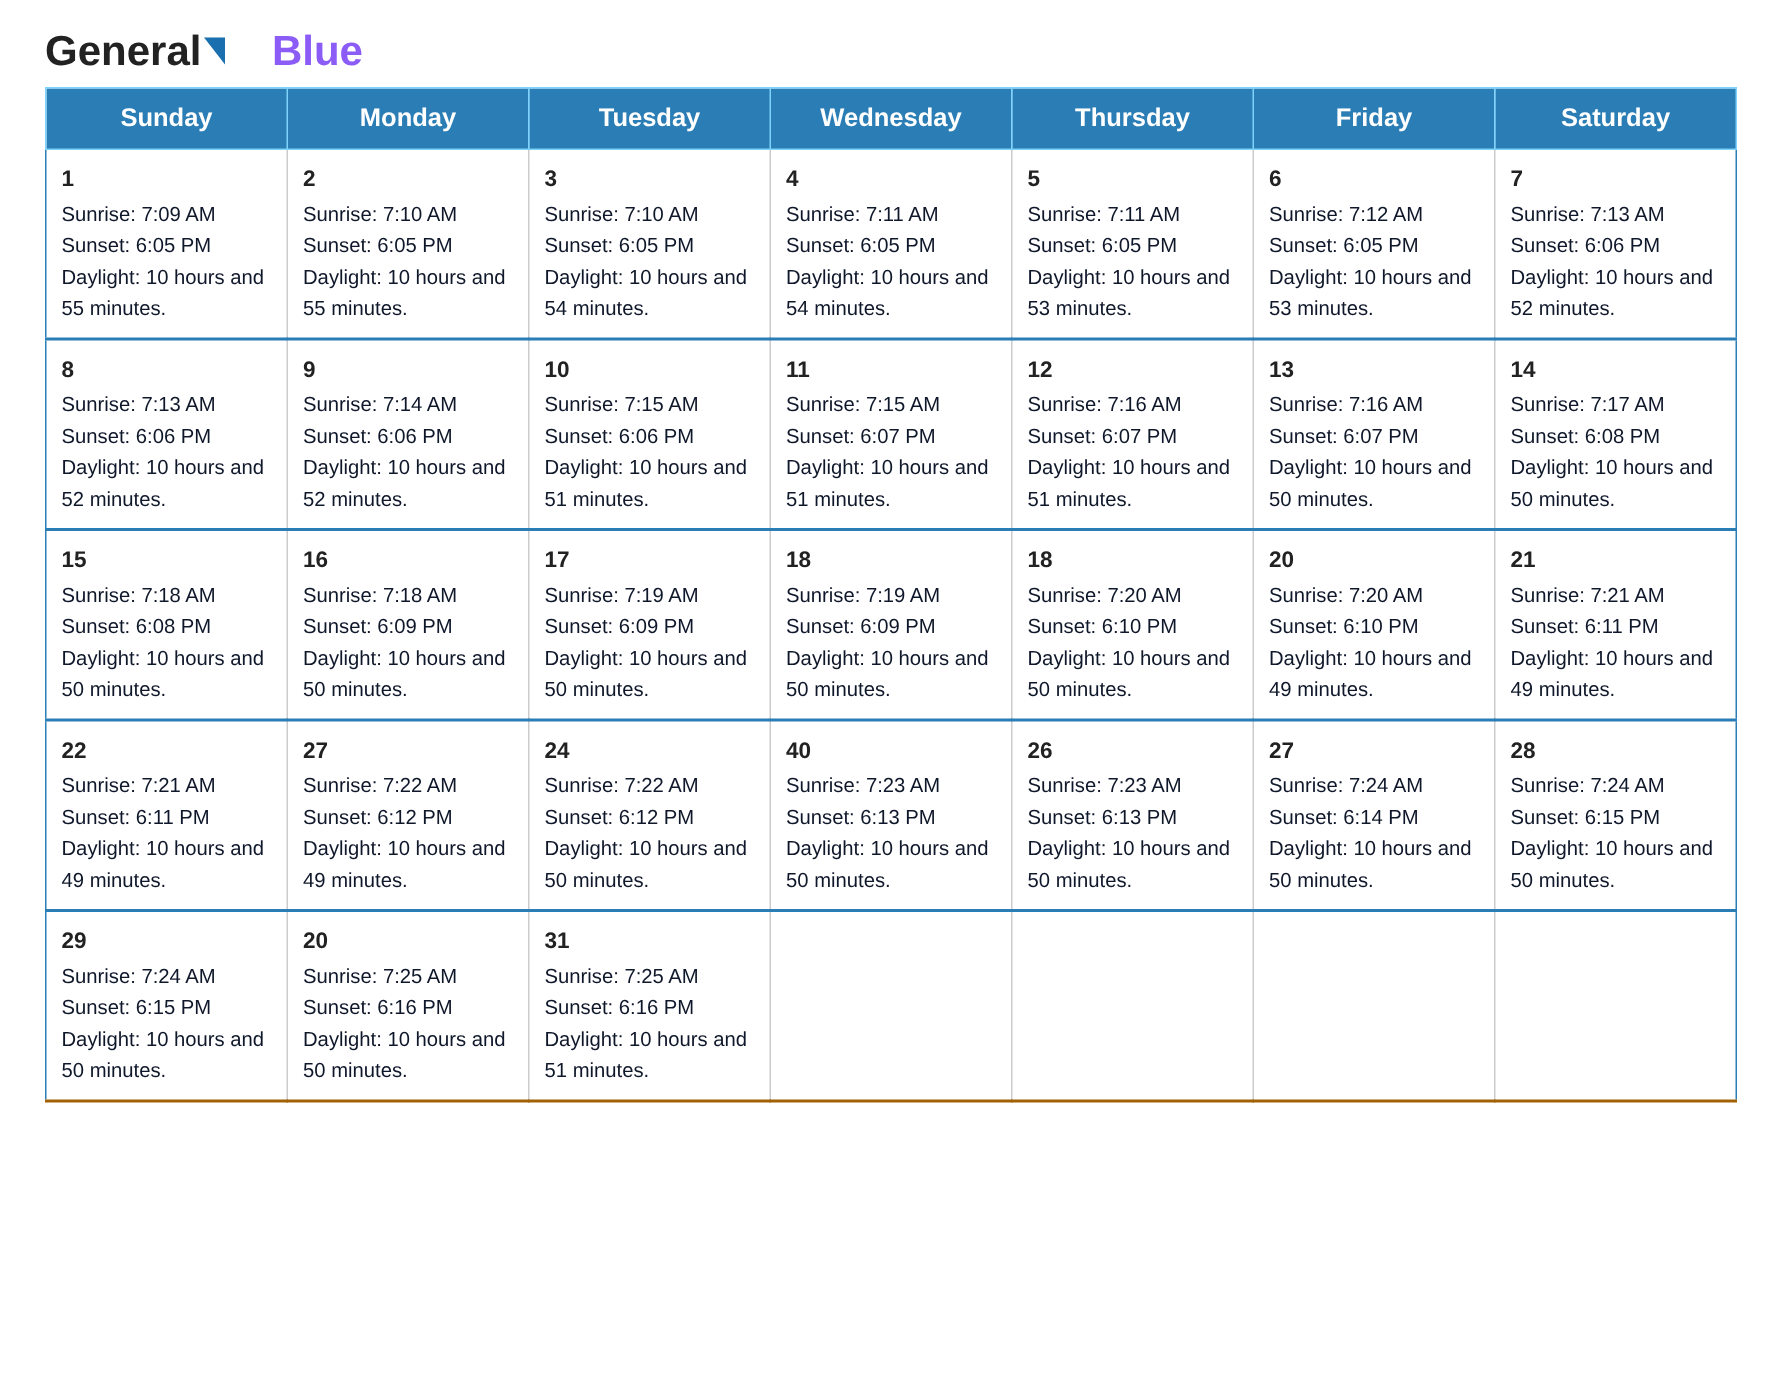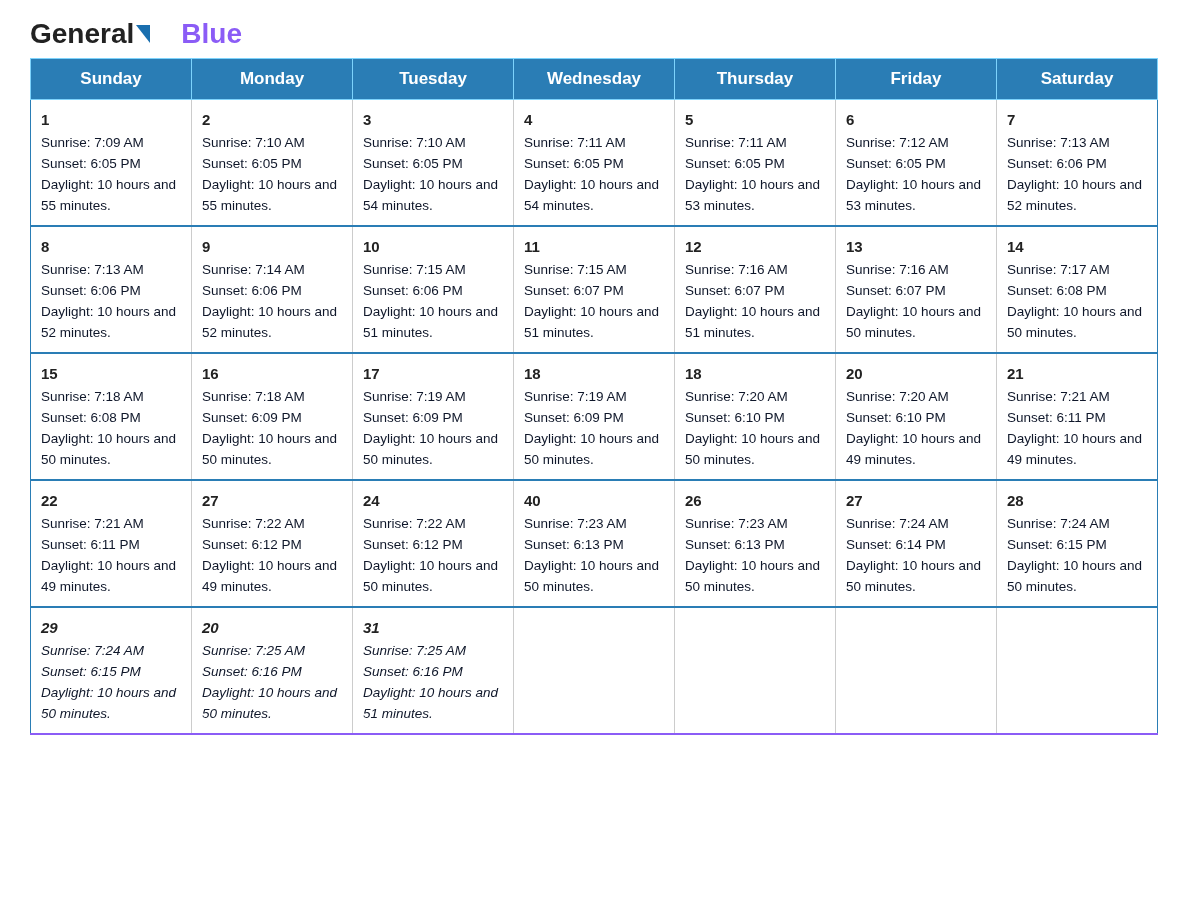--- a/index.html
+++ b/index.html
@@ -92,22 +92,21 @@
     .day-num {
       font-size: 15px;
       font-weight: bold;
       display: block;
       margin-bottom: 2px;
     }
     .day-info {
       color: #0f172a;
     }
     tbody tr:last-child {
-      border-bottom: 2px solid #8b5cf6;
-      font-style: italic;
+      border-bottom: 2px solid #a16207;
     }
   </style>
 </head>
 <body>
 
 <div class="header">
   <div class="logo">
     <div style="display:flex;align-items:center;">
       <span class="logo-text">General</span>
       <span class="logo-arrow"></span>

